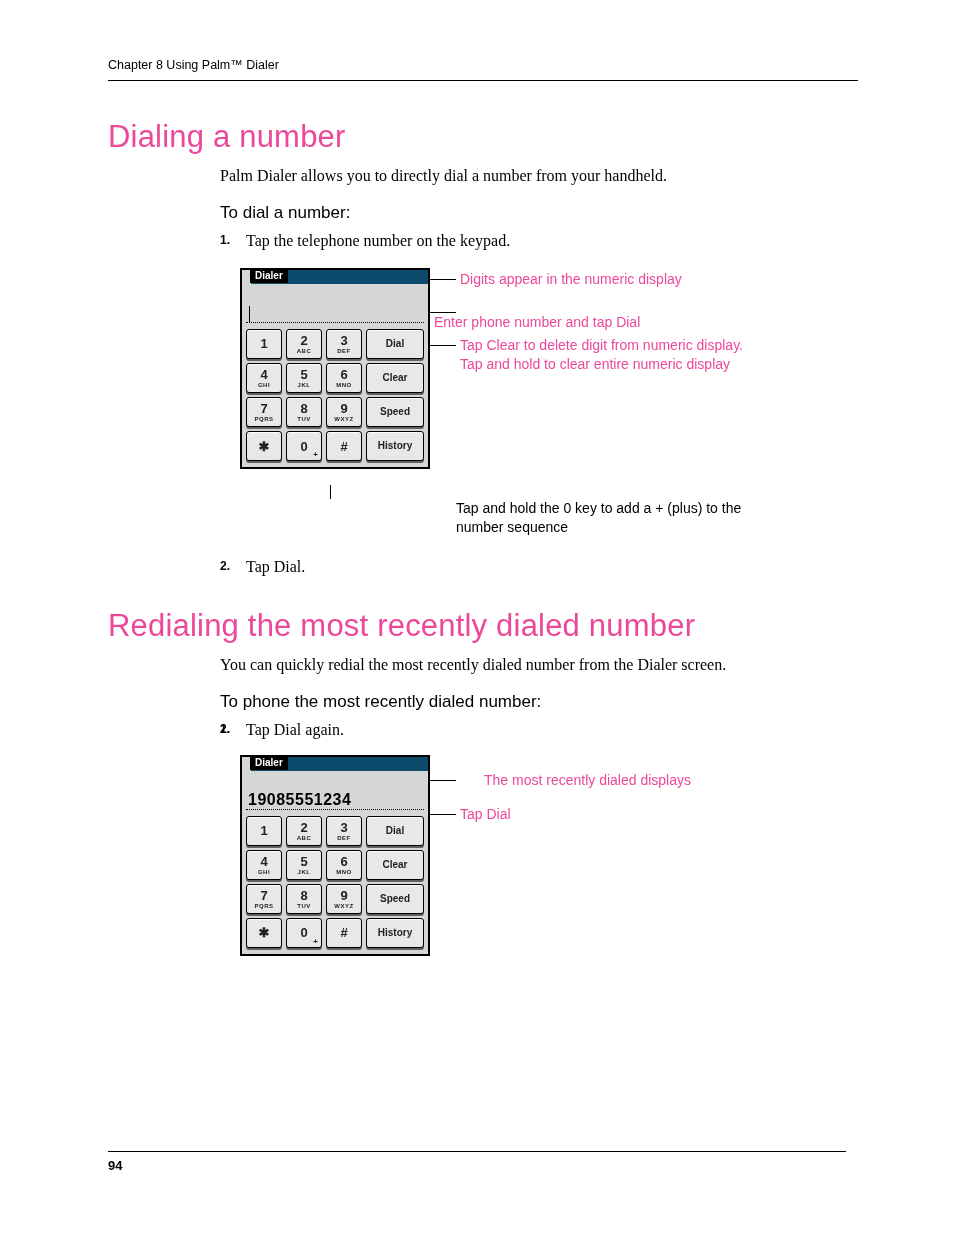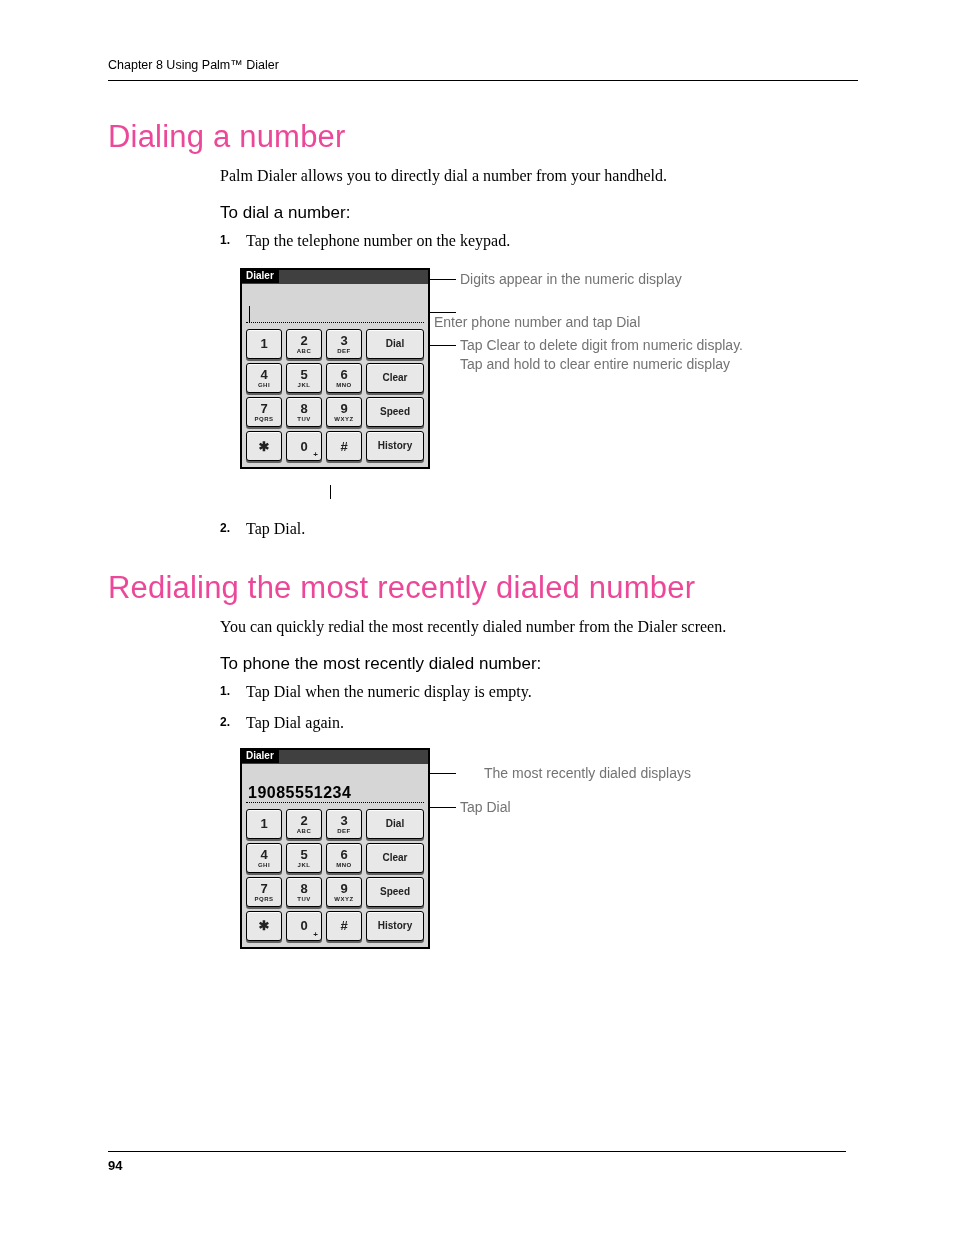--- a/index.html
+++ b/index.html
@@ -76,23 +76,24 @@
   }
   .figwrap.fig2 { margin-top: 12px; }
   .dialer {
     width: 190px;
     border: 2px solid #000;
     background: #d6d6d6;
     box-sizing: border-box;
     font-family: Arial, Helvetica, sans-serif;
   }
   .dialer .tabrow {
-    background: #404040;
+    background: #0c4a6e;
     height: 14px;
     position: relative;
+    margin-left: 9px;
   }
   .dialer .tab {
     position: absolute;
     left: -1px;
     top: -1px;
     background: #000;
     color: #fff;
     font-weight: bold;
     font-size: 10px;
     padding: 1px 5px 2px 5px;
@@ -153,21 +154,21 @@
   }
   .actbtn {
     font-size: 10px;
     font-weight: bold;
   }
   
   .callouts {
     font-family: Arial, Helvetica, sans-serif;
     font-size: 14px;
     line-height: 1.35;
-    color: #737373;
+    color: #ec4899;
   }
   .callrow { display: flex; align-items: flex-start; }
   .lead { flex: 0 0 auto; width: 26px; margin-top: 9px; }
   .lead hr { border: none; border-top: 1px solid #000; margin: 0; }
   .calltxt { max-width: 290px; padding-left: 4px; }
   .page-num {
     position: absolute;
     left: 108px;
     bottom: 62px;
     font-family: Arial, Helvetica, sans-serif;
@@ -287,38 +288,38 @@
         <div class="callrow" style="height:68px;">
           <div class="lead">
               <hr>
             </div>
           <div class="calltxt">Tap Clear to delete digit from numeric display. Tap and hold to clear entire numeric display</div>
         </div>
       </div>
     </div>
     <div style="margin-left:20px;">
       <div class="zero-tick"></div>
+      <div class="zero-note">Tap and hold the 0 key to add a + (plus) to the number sequence</div>
     </div>
 
     <ol class="steps" style="margin-top:18px;">
       <li>
         <span class="num">2.</span>
         <span>Tap Dial.</span>
       </li>
     </ol>
   </div>
 
   <h1 class="section" style="margin-top:28px;">Redialing the most recently dialed number</h1>
   <div class="body-indent">
     <p class="intro">You can quickly redial the most recently dialed number from the Dialer screen.</p>
     <h3 class="task">To phone the most recently dialed number:</h3>
     <ol class="steps">
       <li>
         <span class="num">1.</span>
-        <span>Tap Dial when the numeric display is empty.</span>
       </li>
       <li>
         <span class="num">2.</span>
         <span>Tap Dial again.</span>
       </li>
     </ol>
 
     <div class="figwrap fig2">
       <div class="dialer">
         <div class="tabrow">

